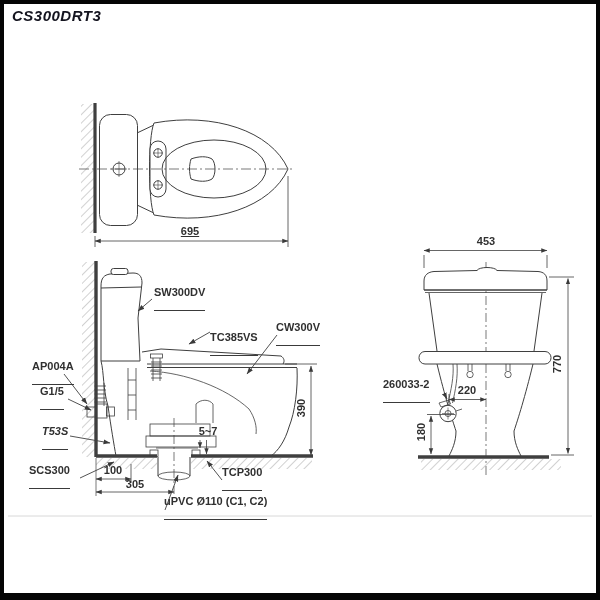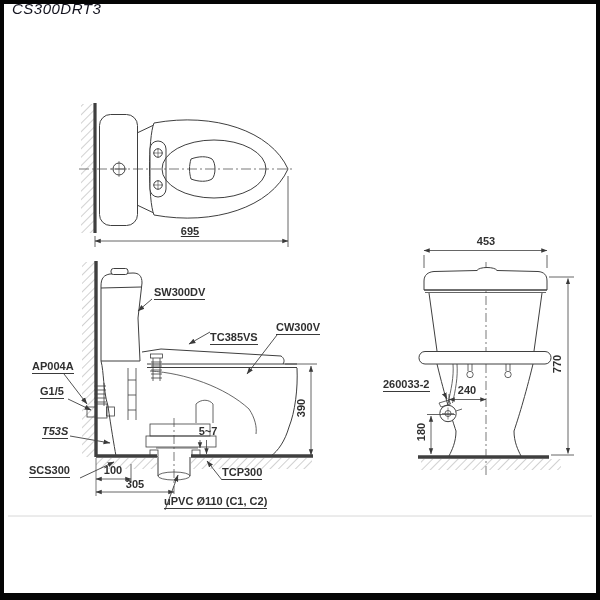--- a/index.html
+++ b/index.html
@@ -1,23 +1,23 @@
 <!DOCTYPE html>
 <html><head>
 <meta charset="utf-8">
 <style>
   html,body{margin:0;padding:0;background:#fff;}
   #stage{position:relative;width:600px;height:600px;background:#ffffff;overflow:hidden;
          font-family:"Liberation Sans",sans-serif;}
   #frame{position:absolute;inset:0;border:4px solid #050505;border-bottom-width:7px;pointer-events:none;z-index:50;}
   .lbl{position:absolute;font-size:11px;font-weight:bold;color:#303030;white-space:nowrap;line-height:12px;z-index:20;}
-  .part{border-bottom:1.2px solid #3a3a3a;padding-bottom:1px;text-align:center;}
+  .part{border-bottom:1.2px solid #3a3a3a;padding-bottom:12px;text-align:center;}
   .ctr{text-align:center;}
   .rot{transform:rotate(-90deg);transform-origin:center;}
-  #title{position:absolute;left:12px;top:0;font-size:15px;font-weight:normal;font-style:italic;
+  #title{position:absolute;left:12px;top:7px;font-size:15px;font-weight:bold;font-style:italic;
          color:#14141f;letter-spacing:.5px;z-index:20;}
   svg{position:absolute;left:0;top:0;z-index:10;}
 </style>
 </head>
 <body>
 
 <div id="stage">
   <div id="frame"></div>
   <div id="title">CS300DRT3</div>
 
@@ -202,16 +202,16 @@
   <div class="lbl part" style="left:222px;top:466px;">TCP300</div>
   <div class="lbl part" style="left:164px;top:495px;">uPVC Ø110 (C1, C2)</div>
 
   <div class="lbl ctr rot" style="left:281px;top:402px;width:40px;">390</div>
   <div class="lbl ctr" style="left:188px;top:425px;width:40px;">5~7</div>
   <div class="lbl ctr" style="left:93px;top:464px;width:40px;">100</div>
   <div class="lbl ctr" style="left:115px;top:478px;width:40px;">305</div>
 
   <div class="lbl ctr" style="left:466px;top:235px;width:40px;">453</div>
   <div class="lbl ctr rot" style="left:537px;top:358px;width:40px;">770</div>
-  <div class="lbl ctr" style="left:449px;top:384px;width:36px;">240</div>
+  <div class="lbl ctr" style="left:449px;top:384px;width:36px;">220</div>
   <div class="lbl ctr rot" style="left:401px;top:426px;width:40px;">180</div>
   <div class="lbl part" style="left:383px;top:378px;">260033-2</div>
 </div>
 
 </body></html>

